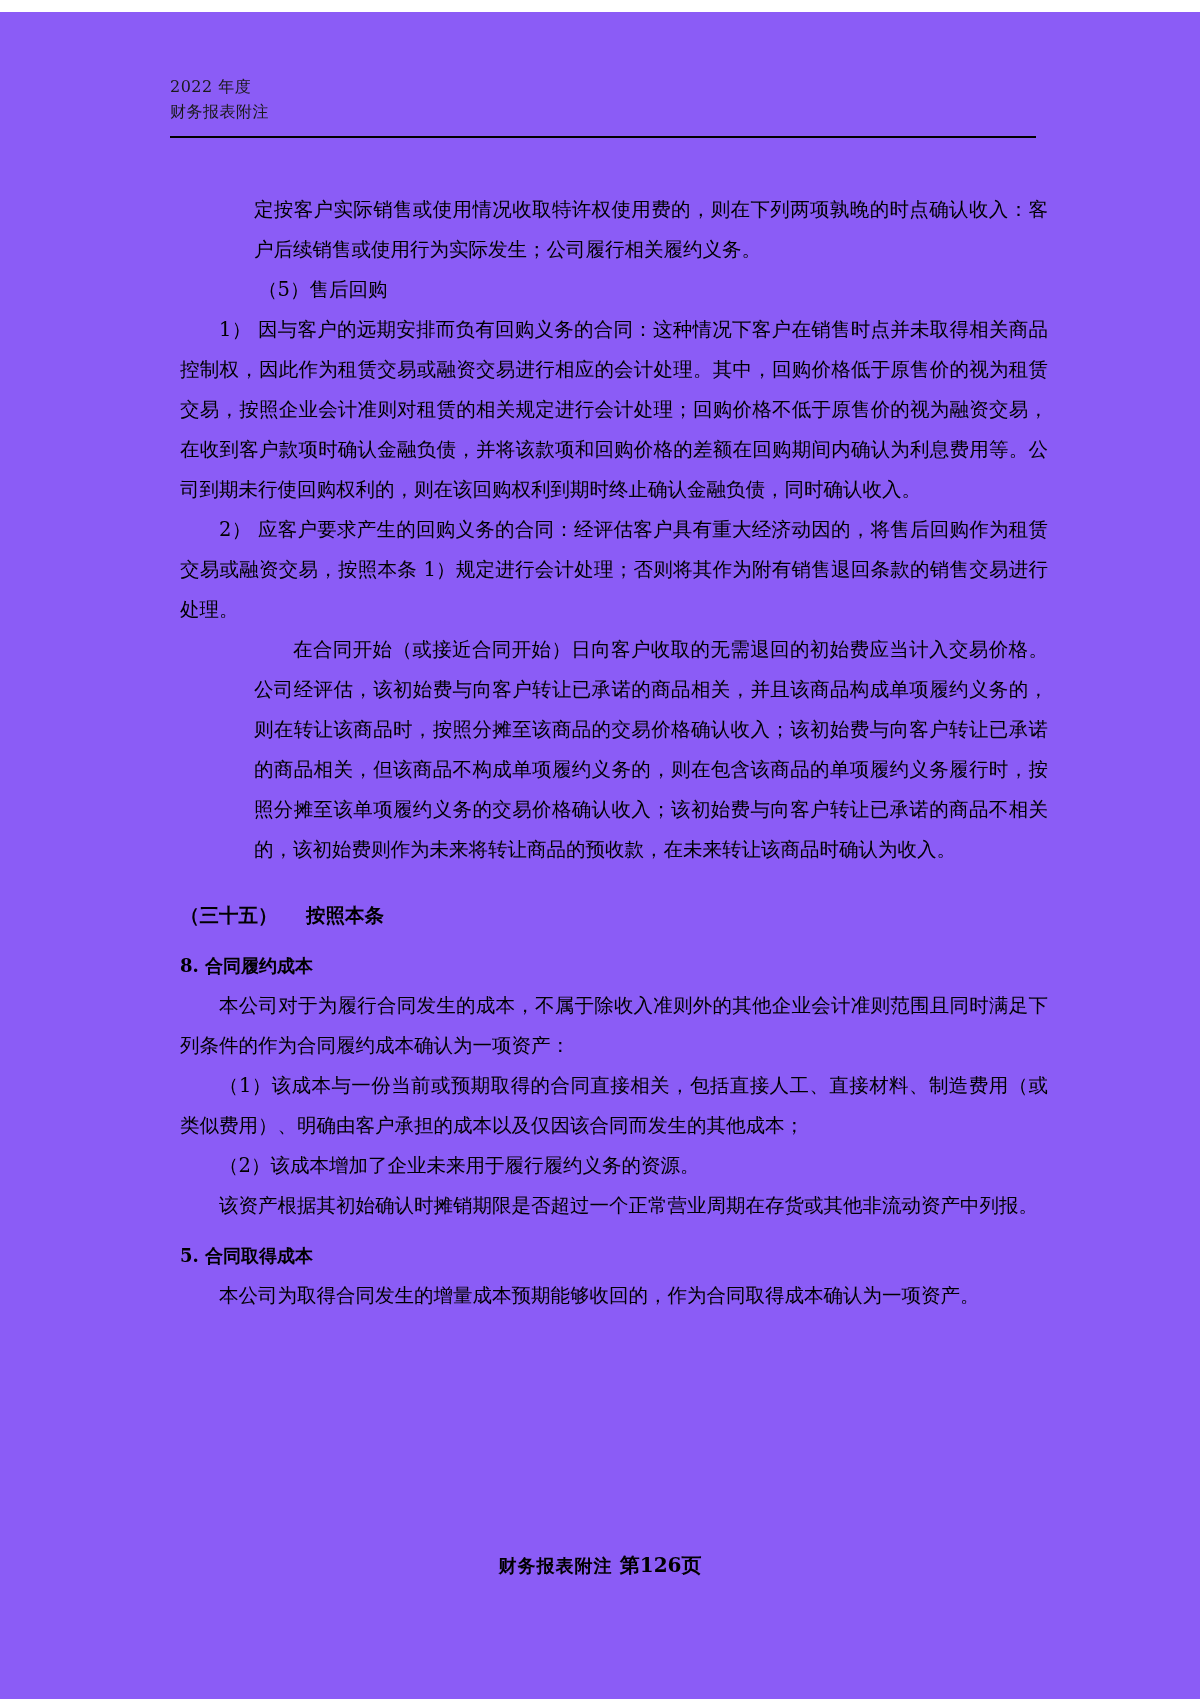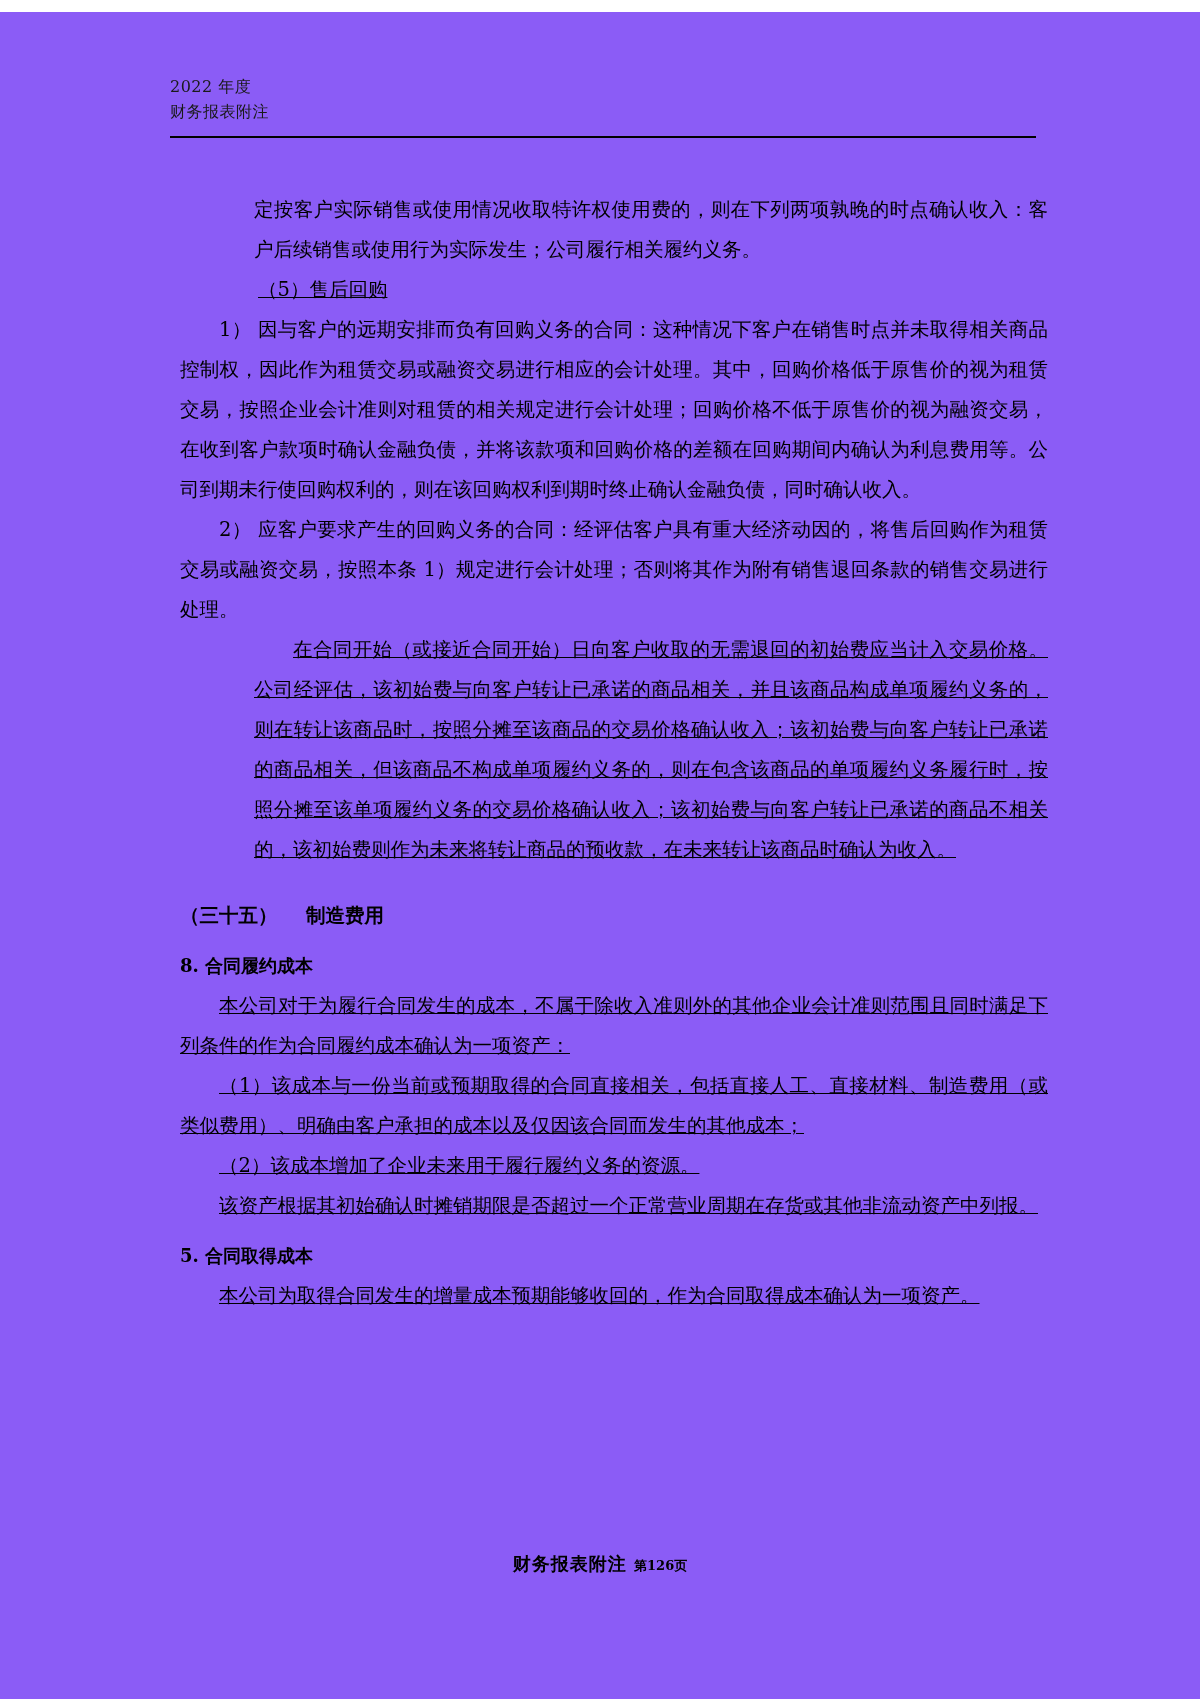--- a/index.html
+++ b/index.html
@@ -54,25 +54,23 @@
     color: #000000;
   }
   .block-a {
     padding-left: 74px;
   }
   .block-a p {
     text-indent: 0;
   }
   .para-ind {
     text-indent: 39px;
-    text-decoration: underline;
   }
   .para-ind-wide {
     text-indent: 78px;
-    text-decoration: underline;
   }
   .list-hang {
     padding-left: 0;
     text-indent: 39px;
   }
   .sect-head {
     margin-top: 26px;
     font-size: 19.5px;
     font-weight: bold;
     line-height: 40px;
@@ -97,21 +95,21 @@
     left: 0;
     right: 0;
     top: 1540px;
     text-align: center;
     font-size: 18px;
     font-weight: bold;
     letter-spacing: 1px;
   }
   .footer .pagenum {
     font-weight: bold;
-    font-size: 13px;
+    font-size: 20px;
     letter-spacing: 0;
   }
 </style>
 </head>
 <body>
 
 <div class="page">
 
   <div class="header">
     <div class="header-line1">2022 年度</div>
@@ -130,21 +128,21 @@
     <p class="list-hang">1）  因与客户的远期安排而负有回购义务的合同：这种情况下客户在销售时点并未取得相关商品控制权，因此作为租赁交易或融资交易进行相应的会计处理。其中，回购价格低于原售价的视为租赁交易，按照企业会计准则对租赁的相关规定进行会计处理；回购价格不低于原售价的视为融资交易，在收到客户款项时确认金融负债，并将该款项和回购价格的差额在回购期间内确认为利息费用等。公司到期未行使回购权利的，则在该回购权利到期时终止确认金融负债，同时确认收入。</p>
 
     <p class="list-hang">2）  应客户要求产生的回购义务的合同：经评估客户具有重大经济动因的，将售后回购作为租赁交易或融资交易，按照本条 1）规定进行会计处理；否则将其作为附有销售退回条款的销售交易进行处理。</p>
 
 
     <div class="block-indent-right">
       <p class="para-ind">在合同开始（或接近合同开始）日向客户收取的无需退回的初始费应当计入交易价格。公司经评估，该初始费与向客户转让已承诺的商品相关，并且该商品构成单项履约义务的，则在转让该商品时，按照分摊至该商品的交易价格确认收入；该初始费与向客户转让已承诺的商品相关，但该商品不构成单项履约义务的，则在包含该商品的单项履约义务履行时，按照分摊至该单项履约义务的交易价格确认收入；该初始费与向客户转让已承诺的商品不相关的，该初始费则作为未来将转让商品的预收款，在未来转让该商品时确认为收入。</p>
     </div>
 
     <p class="sect-head">
-      <span class="sect-num">（三十五）</span><span>制造费用</span>
+      <span class="sect-num">（三十五）</span><span>按照本条</span>
     </p>
 
     <p class="sub-head">8. 合同履约成本</p>
 
     <p class="para-ind">本公司对于为履行合同发生的成本，不属于除收入准则外的其他企业会计准则范围且同时满足下列条件的作为合同履约成本确认为一项资产：</p>
 
     <p class="para-ind">（1）该成本与一份当前或预期取得的合同直接相关，包括直接人工、直接材料、制造费用（或类似费用）、明确由客户承担的成本以及仅因该合同而发生的其他成本；</p>
 
     <p class="para-ind">（2）该成本增加了企业未来用于履行履约义务的资源。</p>
 

